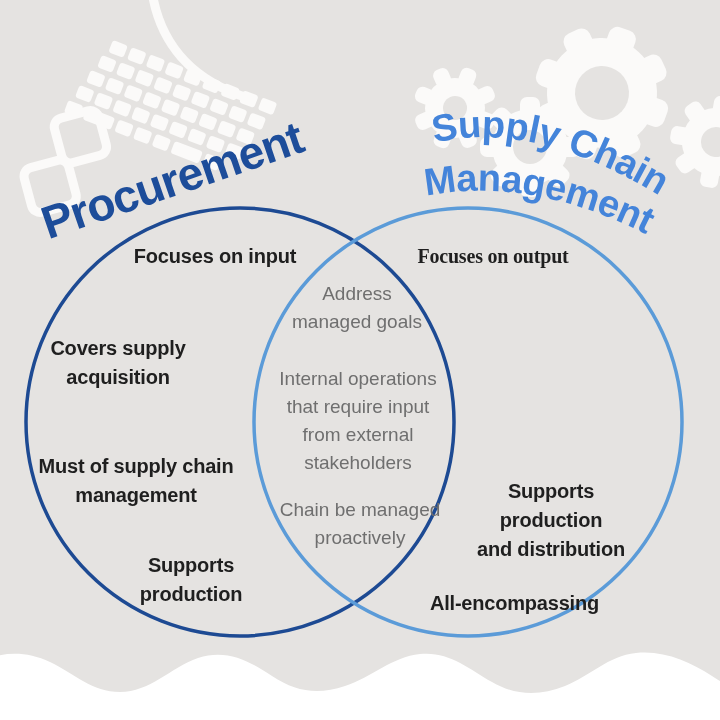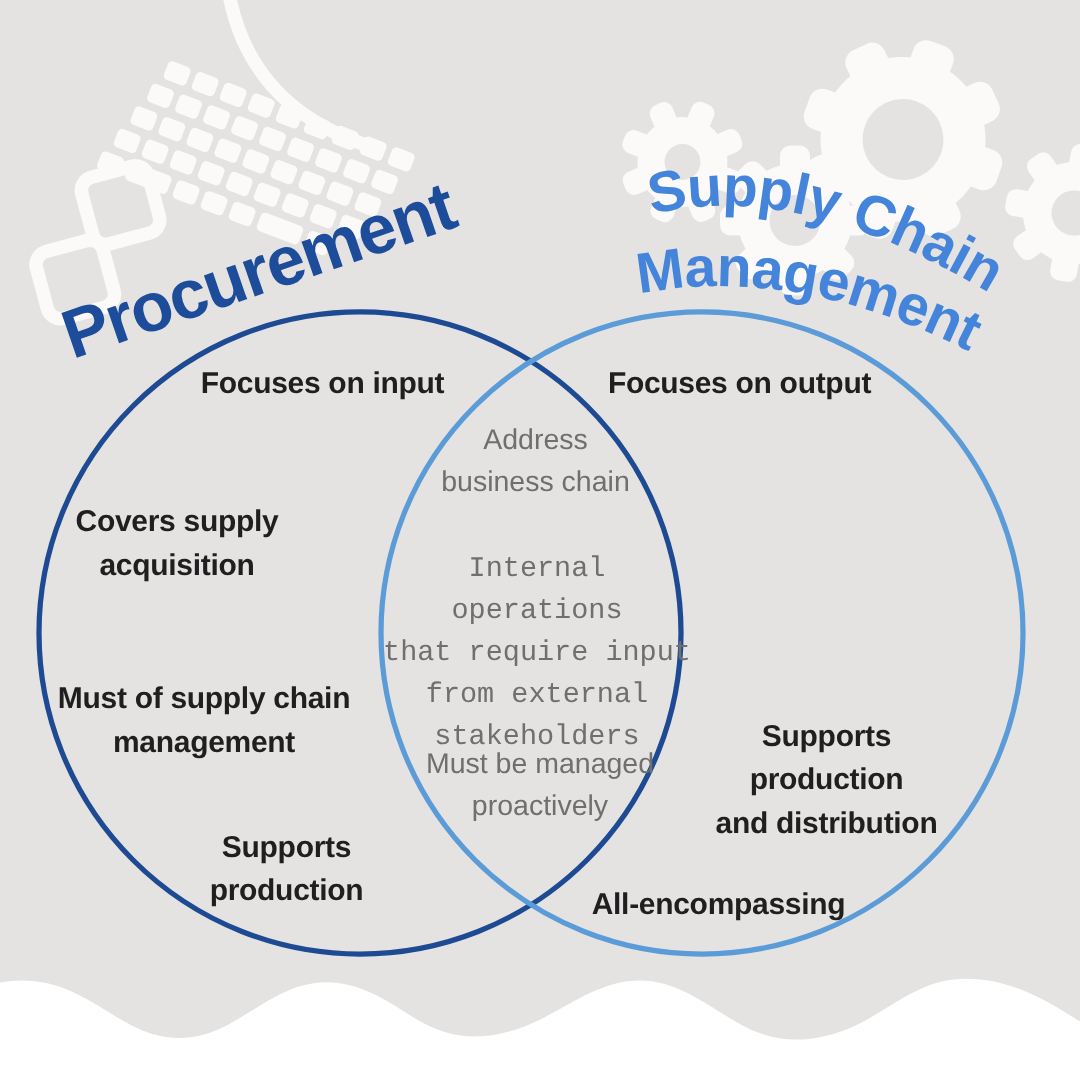--- a/index.html
+++ b/index.html
@@ -180,27 +180,27 @@
 
   <div class="label bold" style="left:23px;top:334px;width:190px;">Covers supply
 acquisition</div>
   <div class="label bold" style="left:100px;top:242px;width:230px;">Focuses on input</div>
   <div class="label bold" style="left:11px;top:452px;width:250px;">Must of supply chain
 management</div>
   <div class="label bold" style="left:101px;top:551px;width:180px;">Supports
 production</div>
 
   <div class="label gray" style="left:262px;top:280px;width:190px;">Address
-business chain</div>
-  <div class="label gray" style="left:252px;top:365px;width:212px;font-family:Liberation Mono, monospace;">Internal operations
+managed goals</div>
+  <div class="label gray" style="left:252px;top:365px;width:212px;">Internal operations
 that require input
 from external
 stakeholders</div>
-  <div class="label gray" style="left:254px;top:496px;width:212px;">Must be managed
+  <div class="label gray" style="left:254px;top:496px;width:212px;">Chain be managed
 proactively</div>
 
-  <div class="label bold" style="left:378px;top:242px;width:230px;">Focuses on output</div>
+  <div class="label bold" style="left:378px;top:242px;width:230px;font-family:Liberation Serif, serif;">Focuses on output</div>
   <div class="label bold" style="left:431px;top:477px;width:240px;">Supports
 production
 and distribution</div>
-  <div class="label bold" style="left:359px;top:589px;width:240px;">All-encompassing</div>
+  <div class="label bold" style="left:359px;top:589px;width:240px;text-align:right;">All-encompassing</div>
 
 </div>
 
 </body></html>

